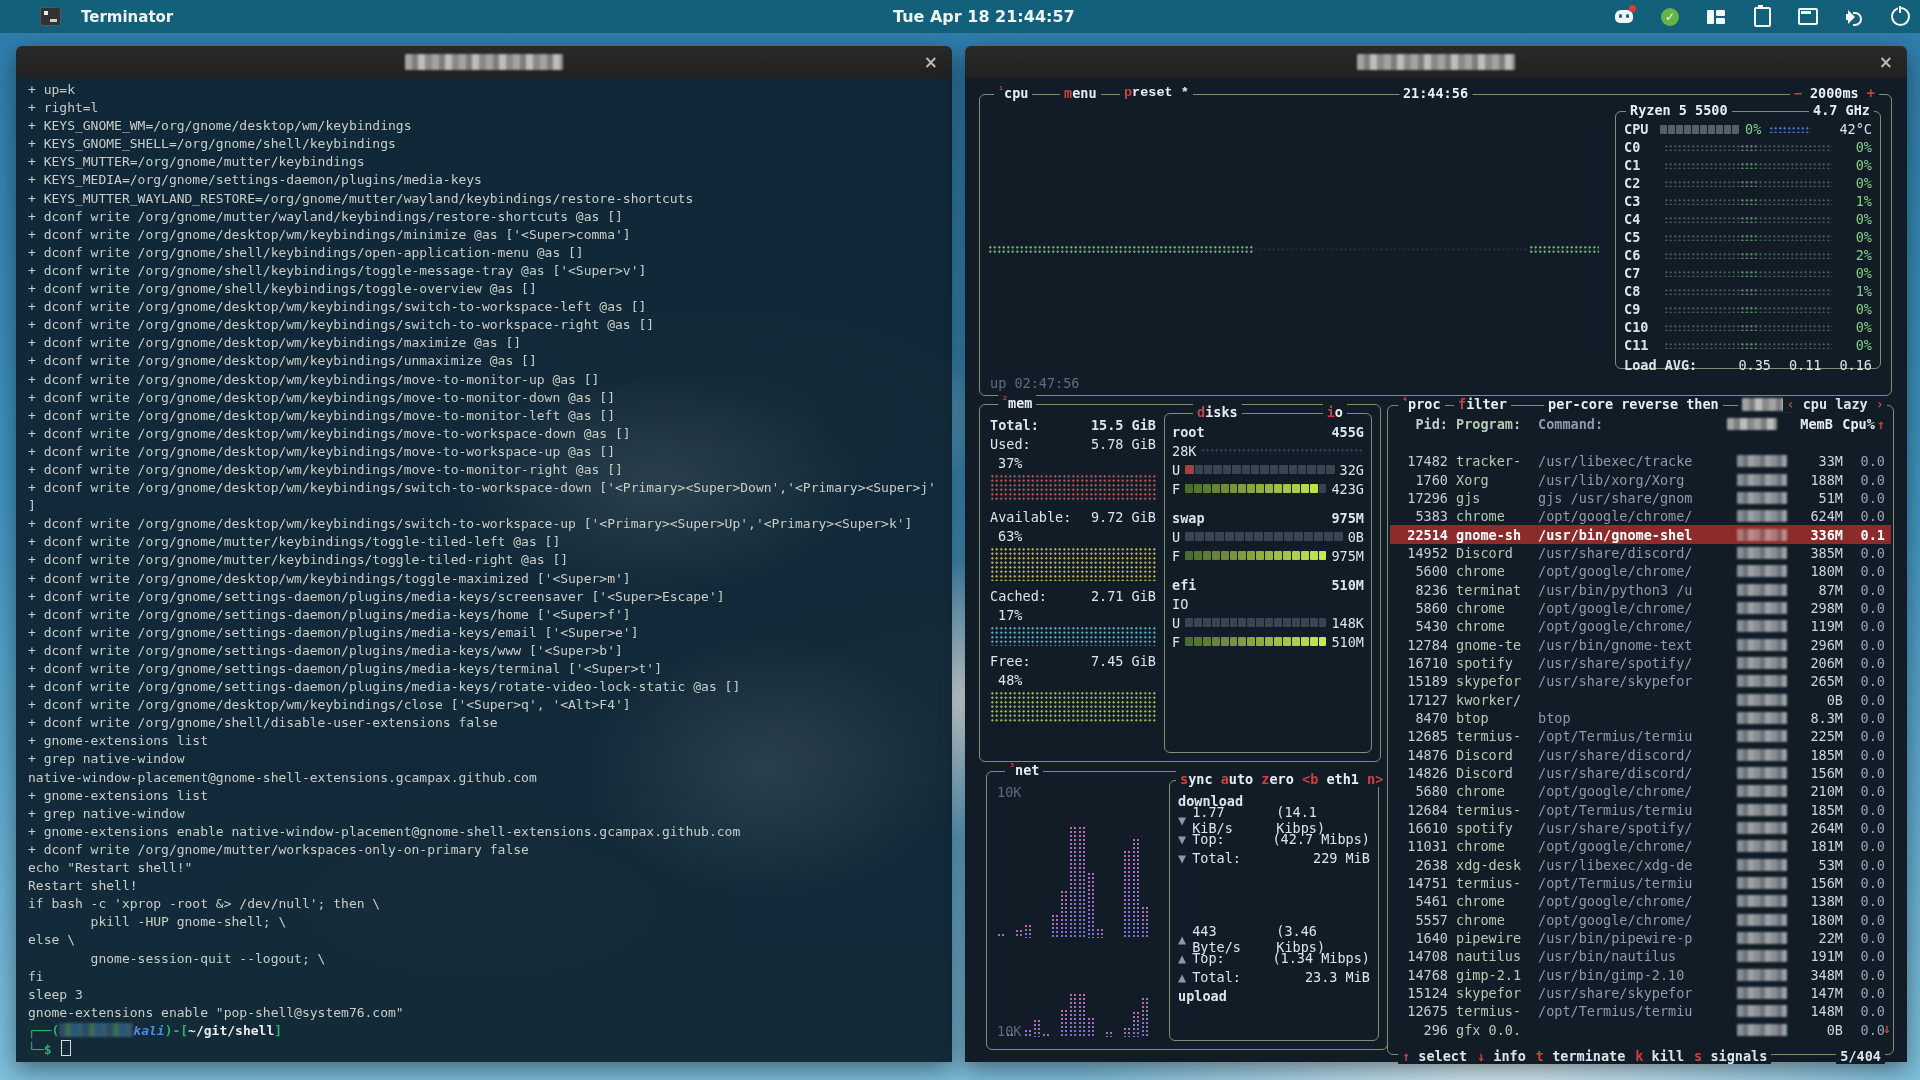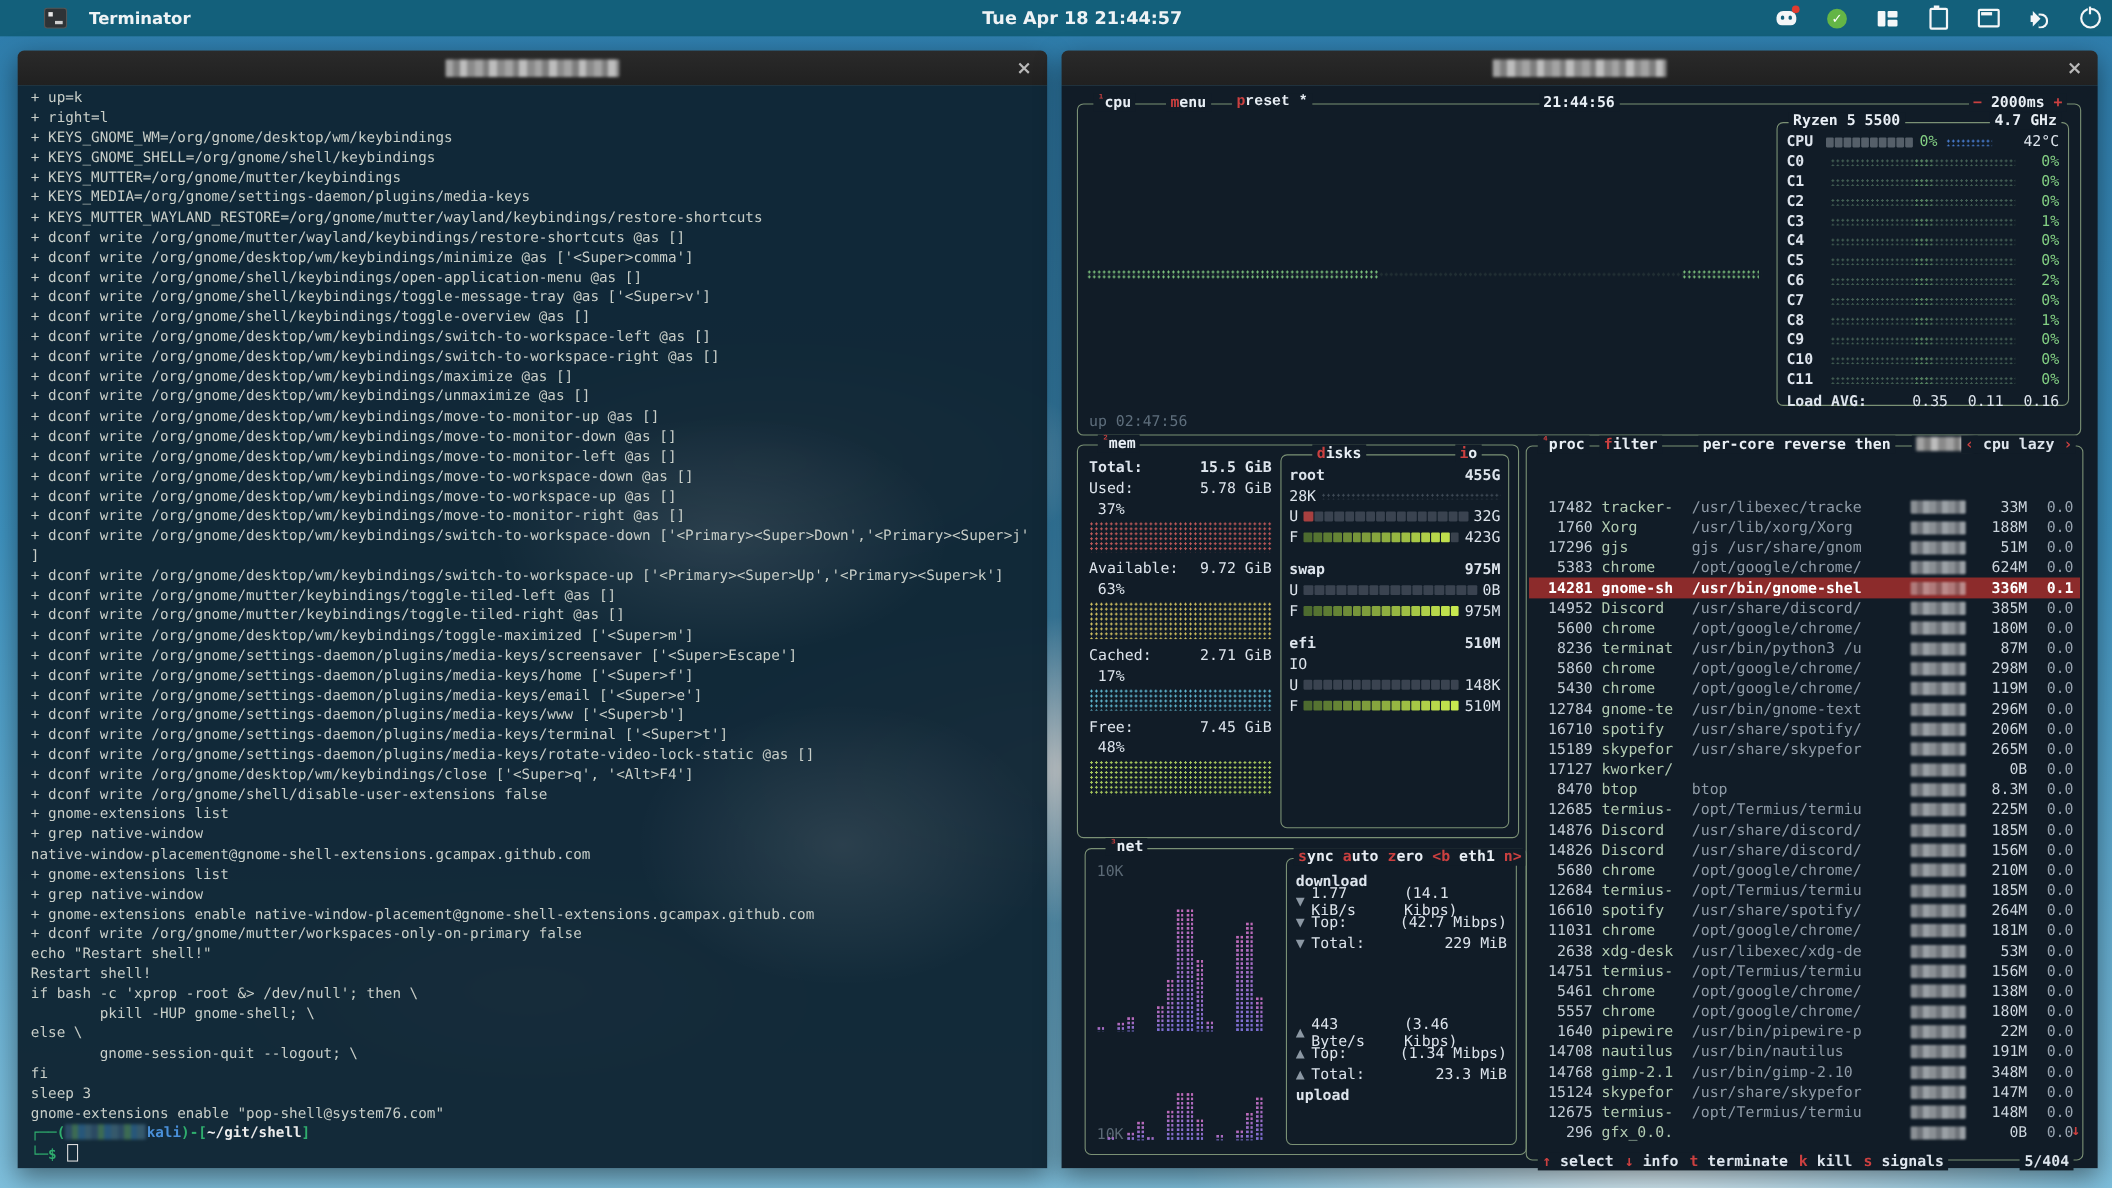--- a/index.html
+++ b/index.html
@@ -56,21 +56,21 @@
     background:repeating-linear-gradient(90deg,#a3a3a3 0 7px,#7e7e7e 7px 13px,#bdbdbd 13px 20px,#8a8a8a 20px 27px);}
   .tb-censor{width:158px;height:16px;}
   #lwin{left:16px;top:46px;width:936px;height:1016px;}
   #rwin{left:965px;top:46px;width:942px;height:1016px;}
   .termbody{position:absolute;left:0;top:32px;right:0;bottom:0;background:rgba(15,37,52,.97);overflow:hidden;}
   .termbody .cloud{position:absolute;border-radius:50%;background:radial-gradient(rgba(255,255,255,.10),rgba(255,255,255,0) 70%);}
   #term-lines{position:absolute;left:12px;top:3px;right:2px;font-family:"DejaVu Sans Mono",monospace;
     font-size:13px;line-height:18.1px;color:#c8cec8;white-space:pre;}
   .pline{white-space:pre;}
   .p-frame{color:#2fae6e;font-weight:bold;}
-  .p-host{color:#4a90d9;font-weight:bold;}
+  .p-host{color:#4a90d9;font-weight:bold;font-style:italic;}
   .p-path{color:#ececec;font-weight:bold;}
   .p-censor{width:74px;height:14px;vertical-align:-2px;
     background:repeating-linear-gradient(90deg,#2b4a63 0 6px,#3c6b53 6px 12px,#27577a 12px 18px,#35596b 18px 24px);}
   .cursor{display:inline-block;width:8px;height:14px;border:1px solid #dcdcdc;vertical-align:-2px;margin-left:2px;}
   
   #btop{position:absolute;left:0;top:32px;right:0;bottom:0;background:#111c27;
     font-family:"DejaVu Sans Mono",monospace;font-size:13.5px;color:#dde4ec;}
   .box{position:absolute;border:1.5px solid #7b9175;border-radius:6px;}
   .btitle{position:absolute;top:-10px;background:#111c27;padding:0 4px;font-weight:bold;color:#e8eef4;white-space:nowrap;}
   .red{color:#cb4040;}
@@ -616,20 +616,29 @@
         </div>
       </div>
 
       <div class="box" style="left:422px;top:327px;width:505px;height:648px;">
         <span class="btitle" style="left:10px;"><span class="red sup">⁴</span><span>proc</span></span>
         <span class="btitle" style="left:66px;"><span class="red">f</span><span>ilter</span></span>
         <span class="btitle" style="left:156px;" id="proc-opts"><span>per-core  </span><span>reverse  </span><span>then</span></span>
         <span class="btitle" style="left:350px;"><span class="censor t-censor"></span></span>
         <span id="sort-area"><span class="red">‹</span> <span>cpu lazy</span> <span class="red">›</span></span>
 
+        <div class="phead">
+          <span class="c-pid">Pid:</span>
+          <span class="c-prog">Program:</span>
+          <span class="c-cmd">Command:</span>
+          <span class="censor" style="width:50px;height:12px;margin-right:8px;"></span>
+          <span class="c-mem" style="color:#e8eef4;">MemB</span>
+          <span class="c-cpu" style="color:#e8eef4;">Cpu%</span>
+          <span class="red" style="margin-left:2px;">↑</span>
+        </div>
         <div id="procrows">
             <div class="prow">
               <span class="c-pid">17482</span>
               <span class="c-prog">tracker-</span>
               <span class="c-cmd">/usr/libexec/tracke</span>
               <span class="c-user censor"></span>
               <span class="c-mem">33M</span>
               <span class="c-cpu">0.0</span>
             </div>
             <div class="prow">
@@ -650,21 +659,21 @@
             </div>
             <div class="prow">
               <span class="c-pid">5383</span>
               <span class="c-prog">chrome</span>
               <span class="c-cmd">/opt/google/chrome/</span>
               <span class="c-user censor"></span>
               <span class="c-mem">624M</span>
               <span class="c-cpu">0.0</span>
             </div>
             <div class="prow sel">
-              <span class="c-pid">14281</span>
+              <span class="c-pid">22514</span>
               <span class="c-prog">gnome-sh</span>
               <span class="c-cmd">/usr/bin/gnome-shel</span>
               <span class="c-user censor"></span>
               <span class="c-mem">336M</span>
               <span class="c-cpu">0.1</span>
             </div>
             <div class="prow">
               <span class="c-pid">14952</span>
               <span class="c-prog">Discord</span>
               <span class="c-cmd">/usr/share/discord/</span>

